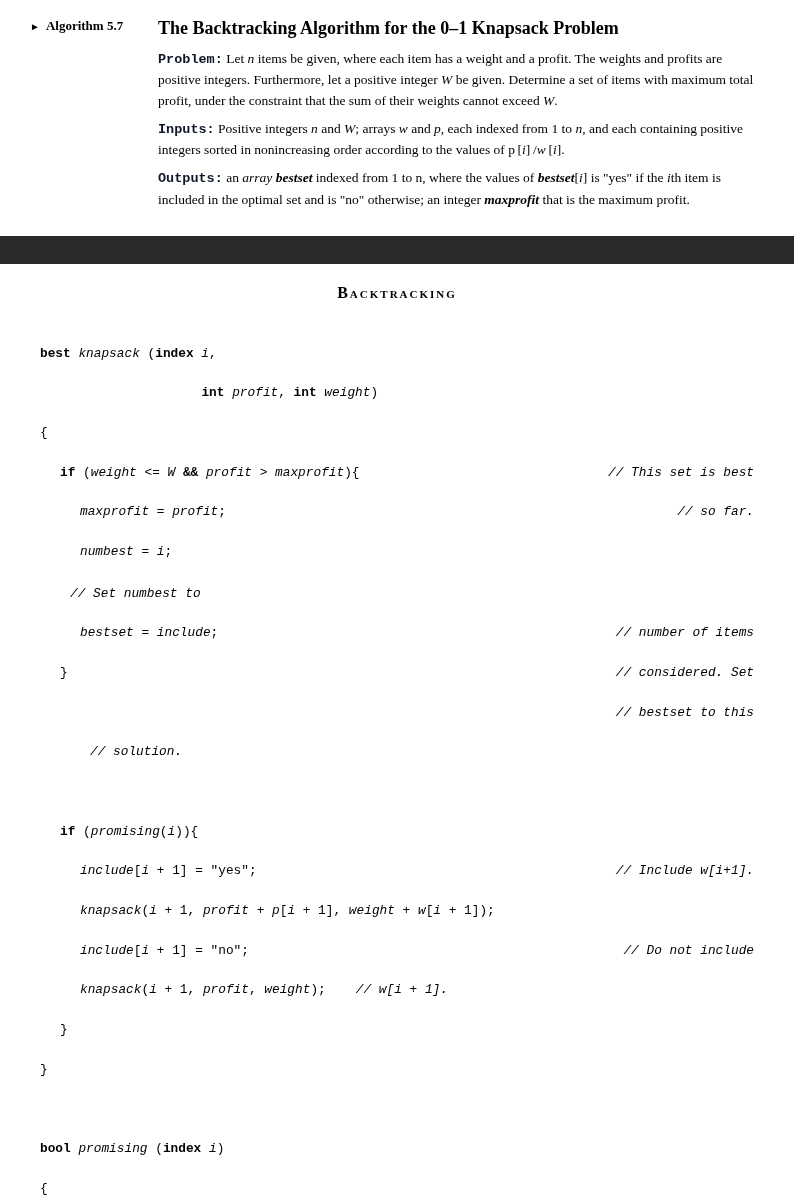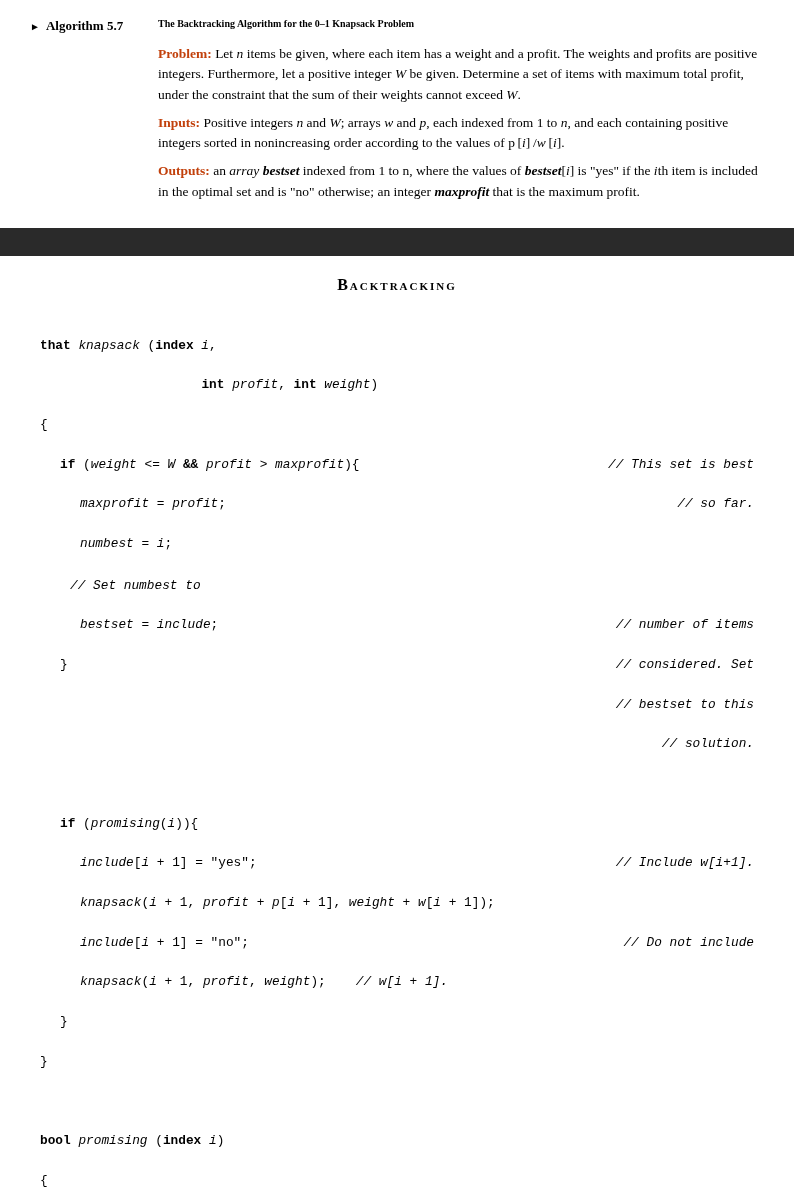--- a/index.html
+++ b/index.html
@@ -35,36 +35,37 @@
       min-width: 110px;
     }
 
     .triangle-icon {
       color: #000;
       font-size: 10px;
     }
 
     .algorithm-title {
       font-weight: bold;
-      font-size: 10px;
+      font-size: 18px;
     }
 
     .description-block {
       margin-left: 128px;
     }
 
     .desc-paragraph {
       margin-bottom: 8px;
       line-height: 1.5;
       font-size: 13.5px;
     }
 
     .desc-label {
       font-weight: bold;
-      color: #c2410c;
+      color: #0f172a;
+      font-family: Liberation Mono, monospace;
     }
 
     em, i { font-style: italic; }
     b, strong { font-weight: bold; }
 
     
     .dark-separator {
       width: 100%;
       height: 28px;
       background: #2a2a2a;
@@ -138,21 +139,21 @@
     </div>
   </div>
 </div>
 
 <div class="dark-separator"></div>
 
 <div class="code-section">
   <div class="code-title">Backtracking</div>
 
   <div class="code-block">
-<div class="code-row"><span class="indent0"><span class="kw">that</span> <i>knapsack</i> (<span class="kw">index</span> <i>i</i>,</span></div>
+<div class="code-row"><span class="indent0"><span class="kw">best</span> <i>knapsack</i> (<span class="kw">index</span> <i>i</i>,</span></div>
 <div class="code-row"><span class="indent5">        <span class="kw">int</span> <i>profit</i>, <span class="kw">int</span> <i>weight</i>)</span></div>
 <div class="code-row"><span class="indent0">{</span></div>
 <div class="code-row" style="display:flex; justify-content:space-between;">
   <span class="indent1"><span class="kw">if</span> (<i>weight</i> &lt;= <i>W</i> <span class="kw">&amp;&amp;</span> <i>profit</i> &gt; <i>maxprofit</i>){</span>
   <span class="inline-comment" style="margin-left:30px;">// This set is best</span>
 </div>
 <div class="code-row" style="display:flex; justify-content:space-between;">
   <span class="indent2"><i>maxprofit</i> = <i>profit</i>;</span>
   <span class="inline-comment" style="margin-left:30px;">// so far.</span>
 </div>
@@ -165,21 +166,21 @@
   <span class="inline-comment" style="margin-left:30px;">// number of items</span>
 </div>
 <div class="code-row" style="display:flex; justify-content:space-between;">
   <span class="indent1">}</span>
   <span class="inline-comment" style="margin-left:30px;">// considered. Set</span>
 </div>
 <div class="code-row" style="display:flex; justify-content:space-between;gap:44px;">
   <span class="indent1"></span>
   <span class="inline-comment" style="margin-left:30px;">// <i>bestset</i> to this</span>
 </div>
-<div class="code-row" style="display:flex; justify-content:flex-end;gap:38px;">
+<div class="code-row" style="display:flex; justify-content:flex-start;">
   <span class="indent1"></span>
   <span class="inline-comment" style="margin-left:30px;">// solution.</span>
 </div>
 <div class="code-row"><span class="indent1">&nbsp;</span></div>
 <div class="code-row" style="display:flex; justify-content:space-between;">
   <span class="indent1"><span class="kw">if</span> (<i>promising</i>(<i>i</i>)){</span>
   <span class="inline-comment" style="margin-left:30px;"></span>
 </div>
 <div class="code-row" style="display:flex; justify-content:space-between;">
   <span class="indent2"><i>include</i>[<i>i</i> + 1] = "yes";</span>

